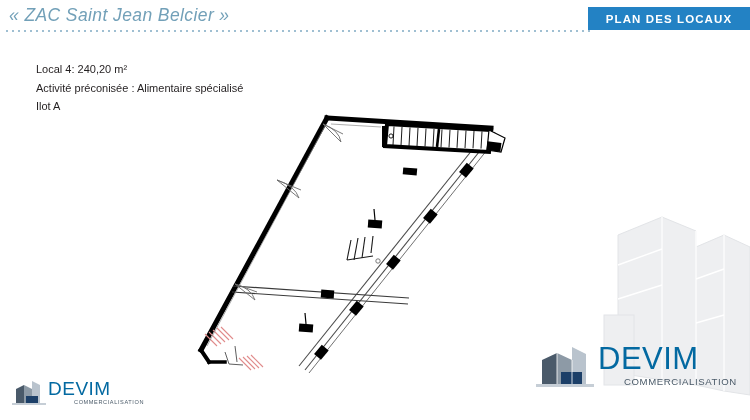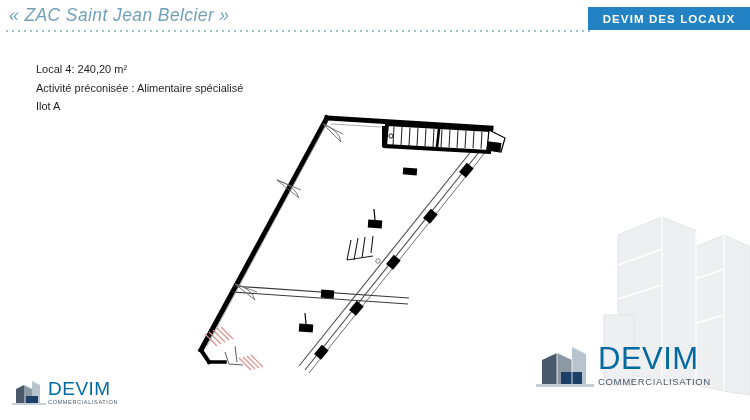--- a/index.html
+++ b/index.html
@@ -95,37 +95,38 @@
   .logo-word {
     font-weight: normal;
     color: #0369a1;
     letter-spacing: 0.5px;
     line-height: 1;
   }
   .logo-sub {
     color: #4a5a68;
     letter-spacing: 0.6px;
     line-height: 1;
+    margin-left: 26px;
   }
   #logo-bl-text { left: 36px; top: 1px; height: 30px; }
   #logo-bl-text .logo-word { font-size: 19px; }
   #logo-bl-text .logo-sub { font-size: 5.6px; margin-top: 2px; }
 
   #logo-br-text { left: 62px; top: 4px; height: 46px; }
   #logo-br-text .logo-word { font-size: 31px; }
   #logo-br-text .logo-sub { font-size: 9.6px; margin-top: 3px; }
 </style>
 </head>
 <body>
 
 <div id="slide-header">
   <div id="page-title">« ZAC Saint Jean Belcier »</div>
   <div id="header-divider"></div>
   <div id="section-badge">
-    <span id="section-badge-label">DEVIM DES LOCAUX</span>
+    <span id="section-badge-label">PLAN DES LOCAUX</span>
   </div>
 </div>
 
 <div id="local-info">
   <div>Local 4: 240,20 m²</div>
   <div>Activité préconisée : Alimentaire spécialisé</div>
   <div>Ilot A</div>
 </div>
 
 <div id="watermark-buildings">

